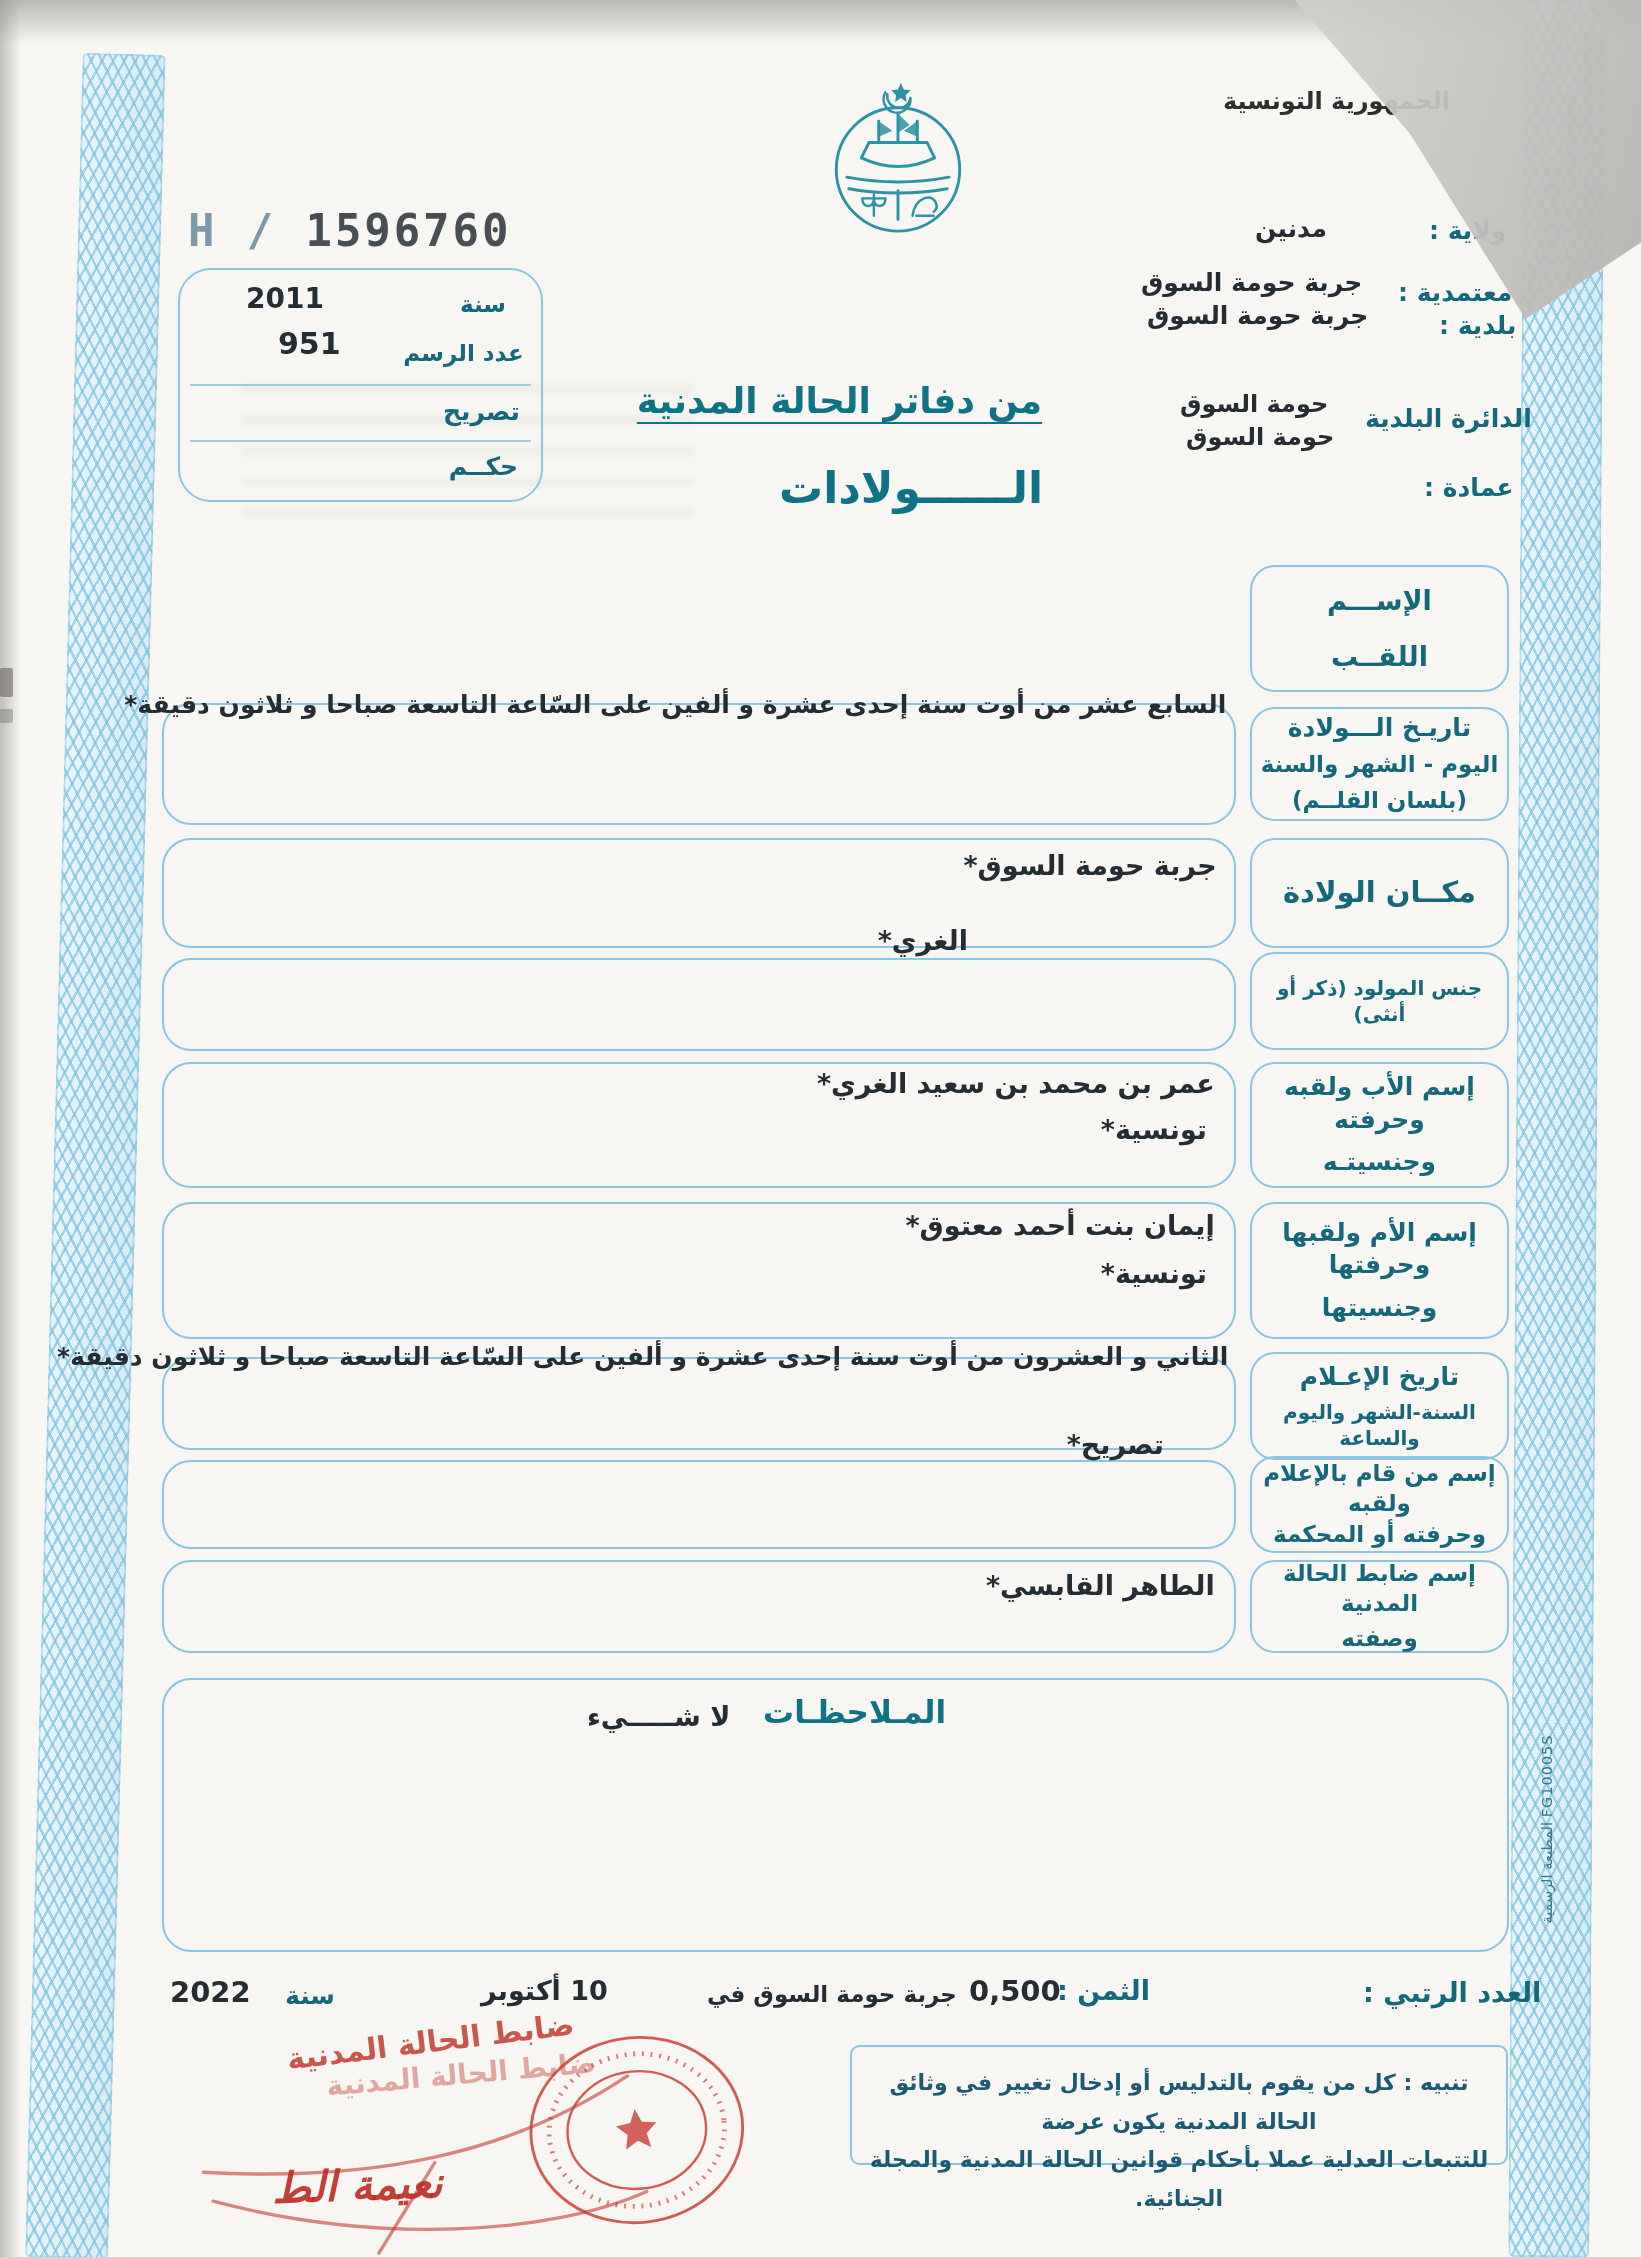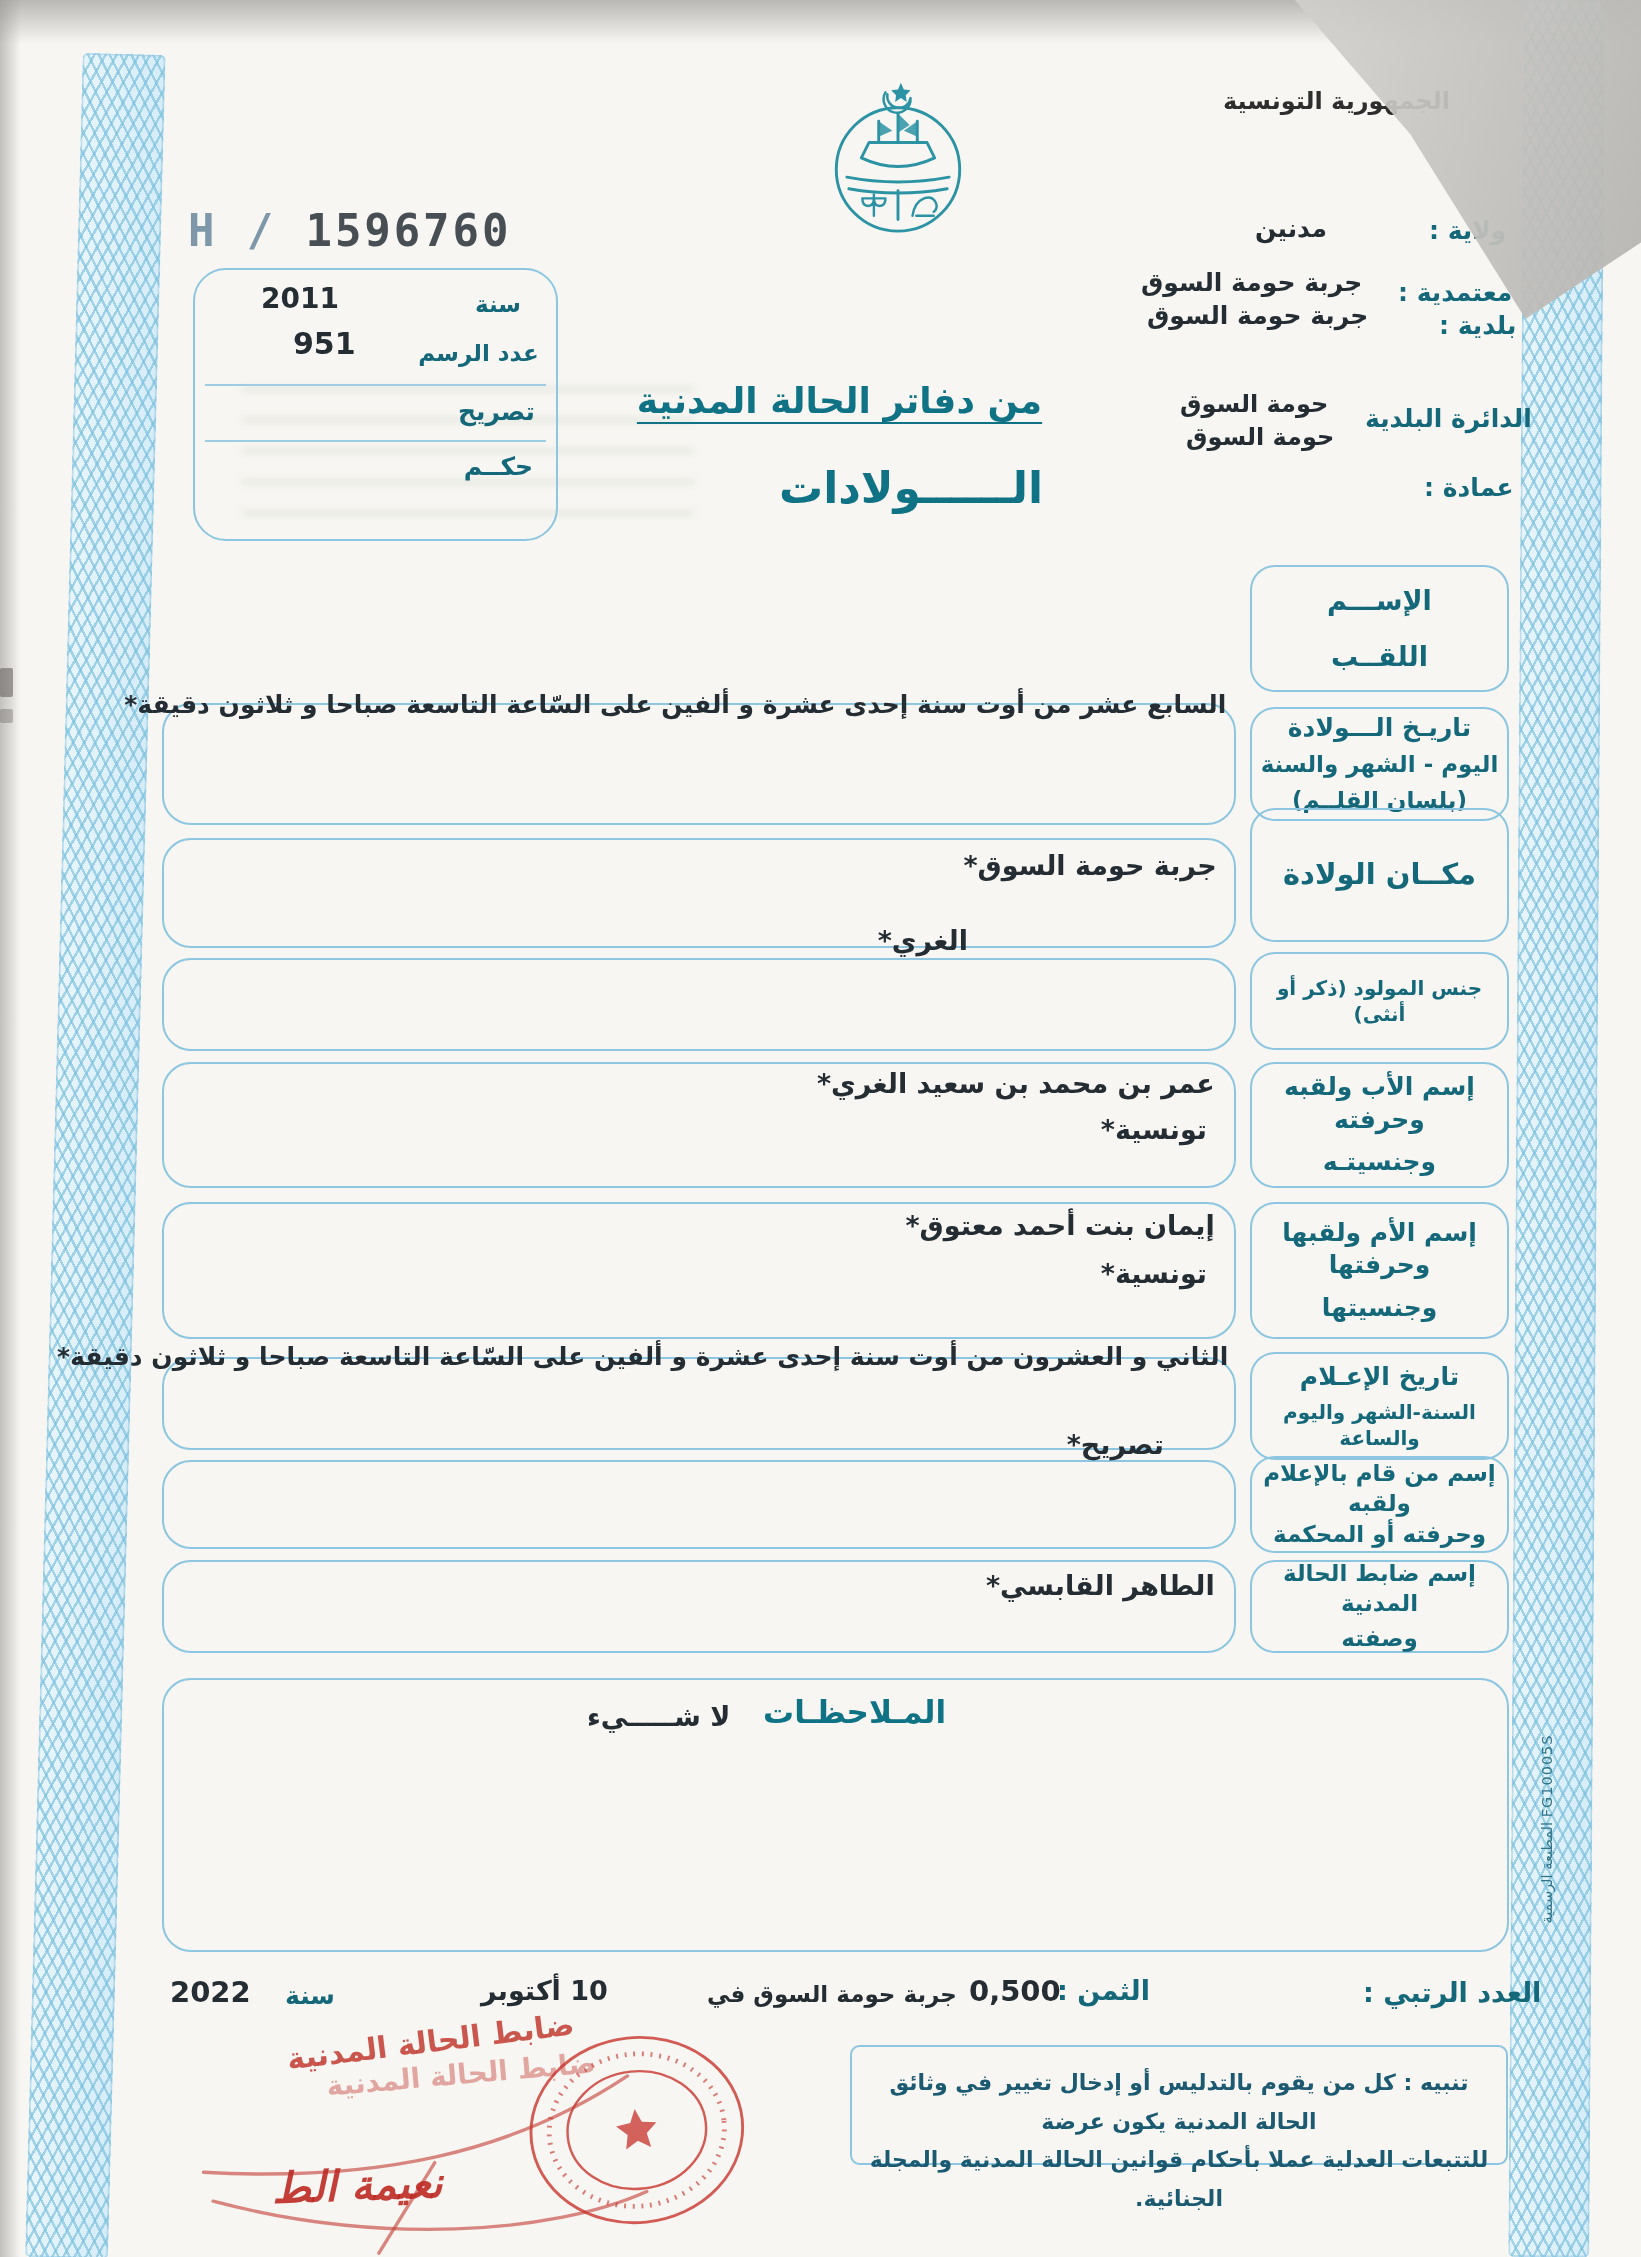--- a/index.html
+++ b/index.html
@@ -51,21 +51,21 @@
     color:#2e2e2e;font-weight:700;font-size:24px;text-align:right;}
 
   .title1{position:absolute;left:676px;top:305px;width:328px;text-align:center;z-index:3;
     color:var(--teal);font-weight:700;font-size:42px;}
   .title2{position:absolute;left:608px;top:380px;width:463px;text-align:center;z-index:3;
     color:var(--teal);font-weight:700;font-size:36px;text-decoration:underline;text-underline-offset:8.7px;text-decoration-thickness:1.9px;}
   .title3{position:absolute;left:657px;top:462px;width:386px;z-index:3;
     color:var(--teal);font-weight:700;font-size:44px;}
 
   
-  .actbox{position:absolute;left:193px;top:268px;width:365px;height:273px;z-index:3;
+  .actbox{position:absolute;left:178px;top:268px;width:365px;height:234px;z-index:3;
     border:2.9px solid var(--bb);border-radius:33px;}
   .actbox .rule{position:absolute;left:9.7px;right:9.7px;height:2.4px;background:#9ccde3;}
   .actbox span{position:absolute;white-space:nowrap;}
 
   
   .cbox{position:absolute;left:162px;width:1074px;border:2.9px solid var(--bb);border-radius:29px;z-index:3;}
   .lbox{position:absolute;left:1250px;width:259px;border:2.9px solid var(--bb);border-radius:25px;z-index:3;
     display:flex;flex-direction:column;align-items:center;justify-content:center;gap:9.7px;
     color:var(--label);font-weight:700;font-size:25px;text-align:center;direction:rtl;padding:3.9px 7.7px;line-height:1.3;}
   .lbox .sm{font-size:20px;}
@@ -164,21 +164,21 @@
   </div>
   <div class="lbox" style="top:707px;height:114px;gap:5.8px">
     <span>تاريـخ الـــولادة</span>
     <span class="md">اليوم - الشهر والسنة</span>
     <span class="md">(بلسان القلــم)</span>
   </div>
 
   <div class="cbox" style="top:838px;height:110px">
     <span class="val" style="right:17.4px;top:9.7px">جربة حومة السوق*</span>
   </div>
-  <div class="lbox" style="top:808px;height:134px">
+  <div class="lbox" style="top:838px;height:110px">
     <span class="lg">مكــان الولادة</span>
   </div>
 
   <div class="cbox" style="top:958px;height:93px">
     <span class="val" style="right:266px;top:-35px">الغري*</span>
   </div>
   <div class="lbox" style="top:952px;height:98px">
     <span class="sm">جنس المولود (ذكر أو أنثى)</span>
   </div>
 

